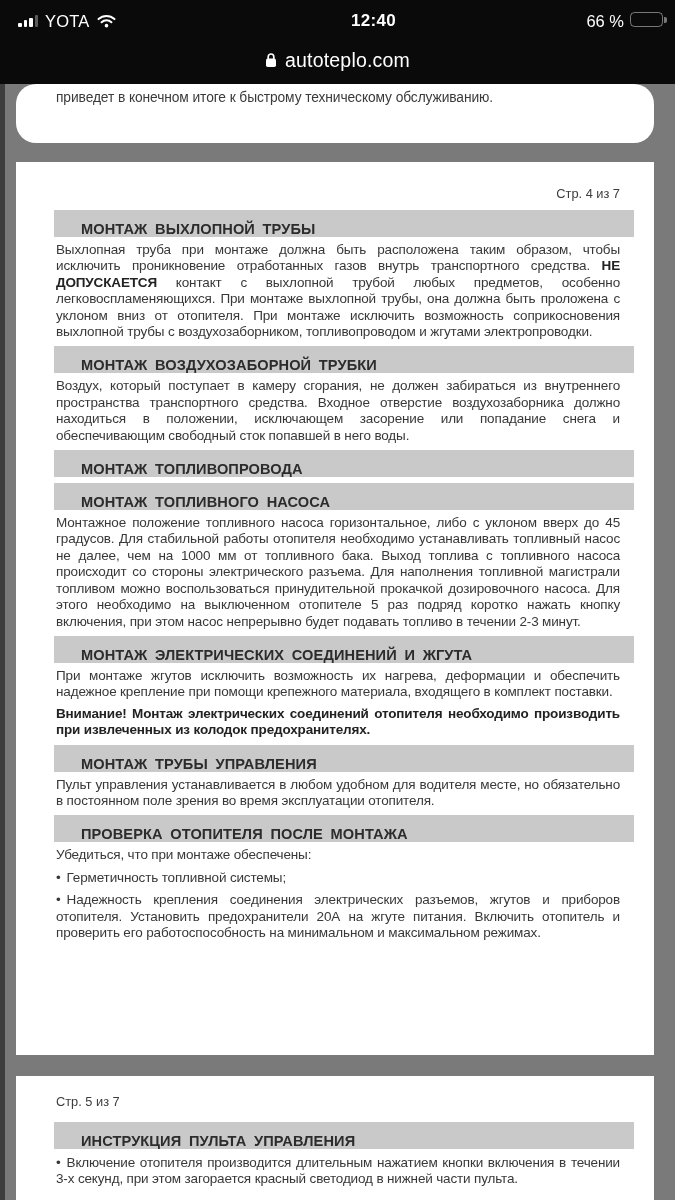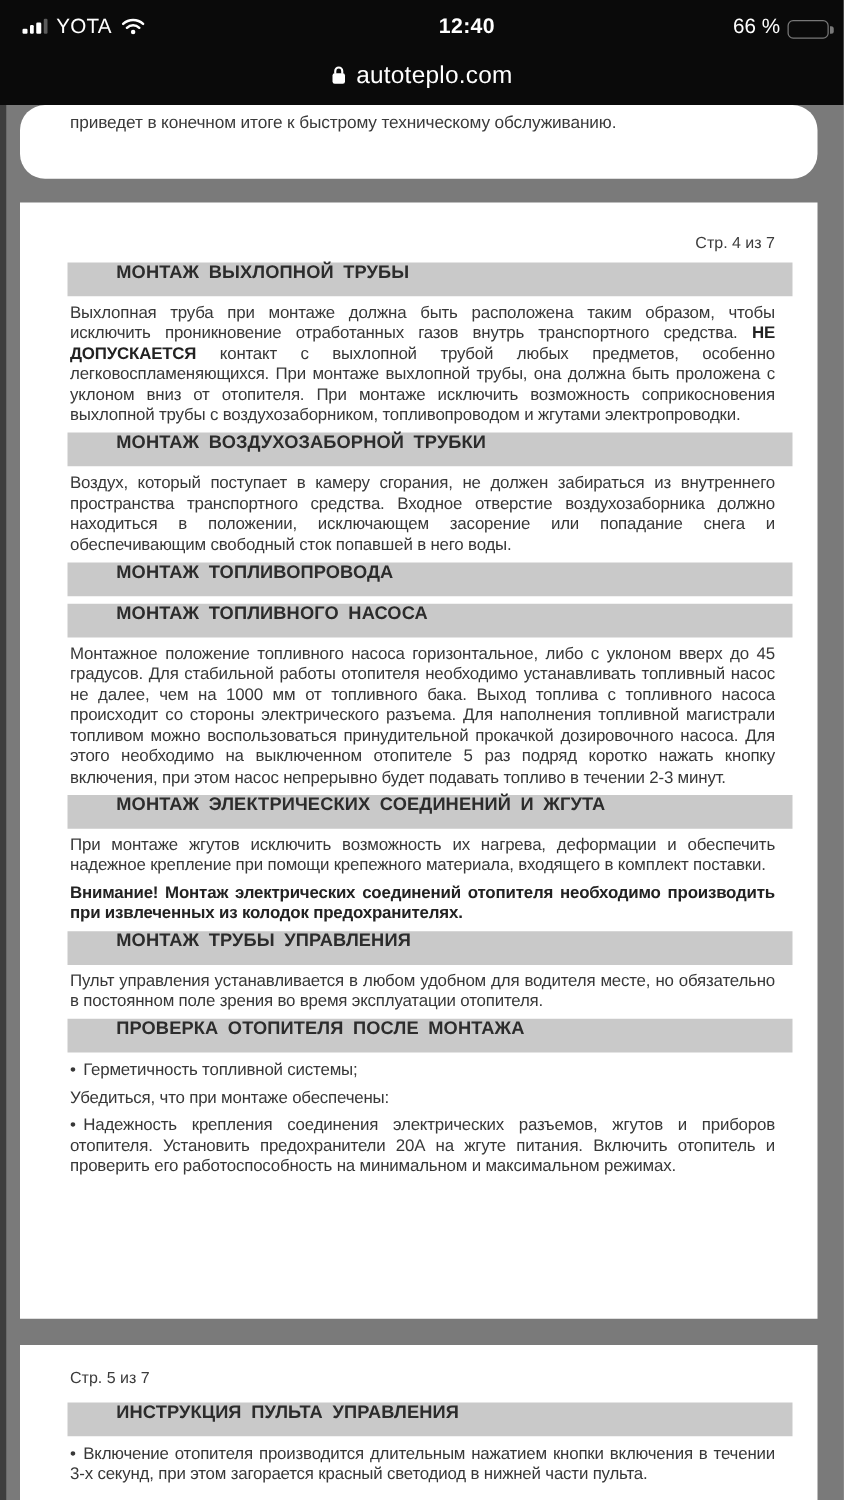--- a/index.html
+++ b/index.html
@@ -20,21 +20,21 @@
   .sb-left { display:flex; align-items:center; gap:7px; }
   .signal { display:flex; align-items:flex-end; gap:2px; height:12px; }
   .signal i { display:block; width:3.5px; border-radius:1px; background:#fff; }
   .signal i:nth-child(1){height:4.5px;} .signal i:nth-child(2){height:7px;}
   .signal i:nth-child(3){height:9.5px;} .signal i:nth-child(4){height:12px; background:#5b5b5b;}
   .carrier { font-size:16.5px; letter-spacing:.2px; }
   .sb-time {
     position:absolute; left:50%; transform:translateX(-50%);
     font-size:17px; font-weight:700; letter-spacing:.3px;margin-left:36px;
   }
-  .sb-right { margin-left:auto; display:flex; align-items:flex-end; gap:6px; }
+  .sb-right { margin-left:auto; display:flex; align-items:flex-start; gap:6px; }
   .bat-pct { font-size:16.5px; }
   .battery { position:relative; width:33px; height:15px; border:1.5px solid rgba(255,255,255,.45);
     border-radius:4.5px; padding:1.5px; }
   .battery .fill { height:100%; width:66%; background:#ffcc00; border-radius:2px; }
   .battery .nub { position:absolute; right:-4.5px; top:4px; width:2.5px; height:6px;
     background:rgba(255,255,255,.45); border-radius:0 2px 2px 0; }
 
   .address-bar { height:48px; display:flex; align-items:center; justify-content:center; gap:8px; color:#fff; }
   .addr-domain { font-size:19.5px; letter-spacing:.2px; }
 
@@ -46,22 +46,22 @@
   .page-prev { height:59px; padding:6px 34px 0 40px;border-radius:20px; }
   .page-4 { height:893px; margin-top:19px; padding:24px 34px 10px 40px; }
   .page-5 { height:124px; margin-top:21px; padding:18px 34px 0 40px; }
 
   .doc-line { font-size:13.8px; color:#3a3a3a; letter-spacing:-.1px; }
 
   .page-label { font-size:12.8px; color:#3c3c3c; }
   .page-label.right { text-align:right; margin-bottom:9px; }
   .page-label.left  { text-align:left; margin-bottom:13px; }
 
-  .sec-h { display:flex; align-items:flex-start; background:#c9c9c9; height:27px;
-    margin:6px -14px 5px -2px;padding-left:12px; }
+  .sec-h { display:flex; align-items:flex-end; background:#c9c9c9; height:27px;
+    margin:6px -14px 5px -2px; }
   .sec-accent { width:14px; background:#979797; flex:none; }
   .sec-title { display:flex; align-items:center; padding-left:13px;
     font-size:14.6px; font-weight:700; color:#2c2c2c; letter-spacing:.1px; word-spacing:3.5px; }
 
   .body-p { font-size:13.5px; line-height:16.4px; letter-spacing:-.15px;
     color:#383838; text-align:justify; margin:3px 0 5px; }
   .body-p b, .warn-p { font-weight:700; color:#222; }
   .warn-p { font-size:13.5px; line-height:16.4px; letter-spacing:-.15px;
     text-align:justify; margin:0 0 5px; }
   .bullet-p { margin:6px 0 5px; }
@@ -147,22 +147,22 @@
       <div class="sec-h">
         <span class="sec-accent"></span>
         <span class="sec-title">МОНТАЖ ТРУБЫ УПРАВЛЕНИЯ</span>
       </div>
       <p class="body-p">Пульт управления устанавливается в любом удобном для водителя месте, но обязательно в постоянном поле зрения во время эксплуатации отопителя.</p>
 
       <div class="sec-h">
         <span class="sec-accent"></span>
         <span class="sec-title">ПРОВЕРКА ОТОПИТЕЛЯ ПОСЛЕ МОНТАЖА</span>
       </div>
+      <p class="body-p">Убедиться, что при монтаже обеспечены:</p>
       <p class="body-p bullet-p"><span class="bullet-glyph">•</span><span>Герметичность топливной системы;</span></p>
-      <p class="body-p">Убедиться, что при монтаже обеспечены:</p>
       <p class="body-p bullet-p"><span class="bullet-glyph">•</span><span>Надежность крепления соединения электрических разъемов, жгутов и приборов отопителя. Установить предохранители 20А на жгуте питания. Включить отопитель и проверить его работоспособность на минимальном и максимальном режимах.</span></p>
     </section>
 
     <section class="page page-5">
       <div class="page-label left">Стр. 5 из 7</div>
       <div class="sec-h">
         <span class="sec-accent"></span>
         <span class="sec-title">ИНСТРУКЦИЯ ПУЛЬТА УПРАВЛЕНИЯ</span>
       </div>
       <p class="body-p bullet-p"><span class="bullet-glyph">•</span><span>Включение отопителя производится длительным нажатием кнопки включения в течении 3-х секунд, при этом загорается красный светодиод в нижней части пульта.</span></p>

